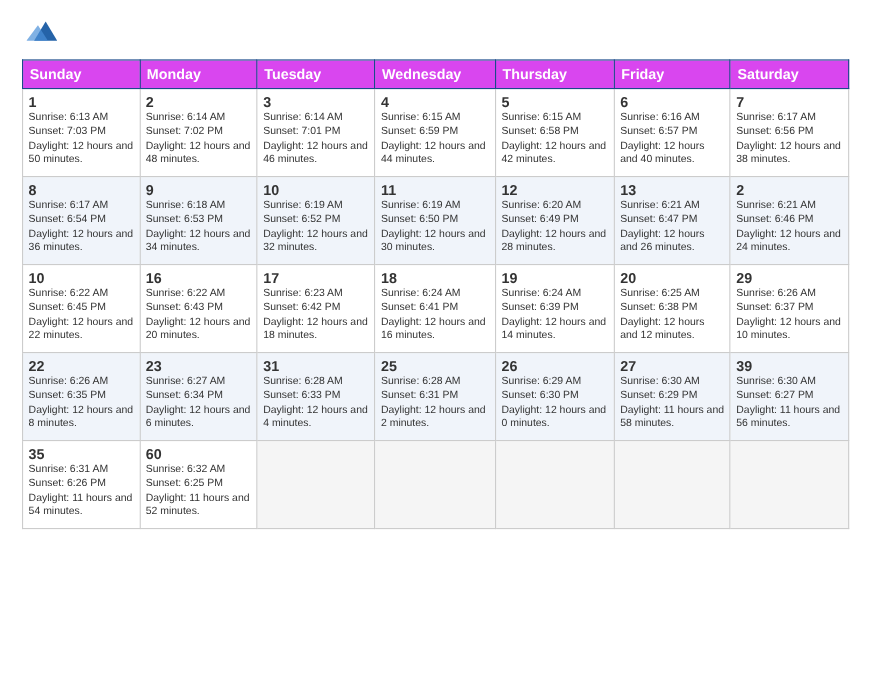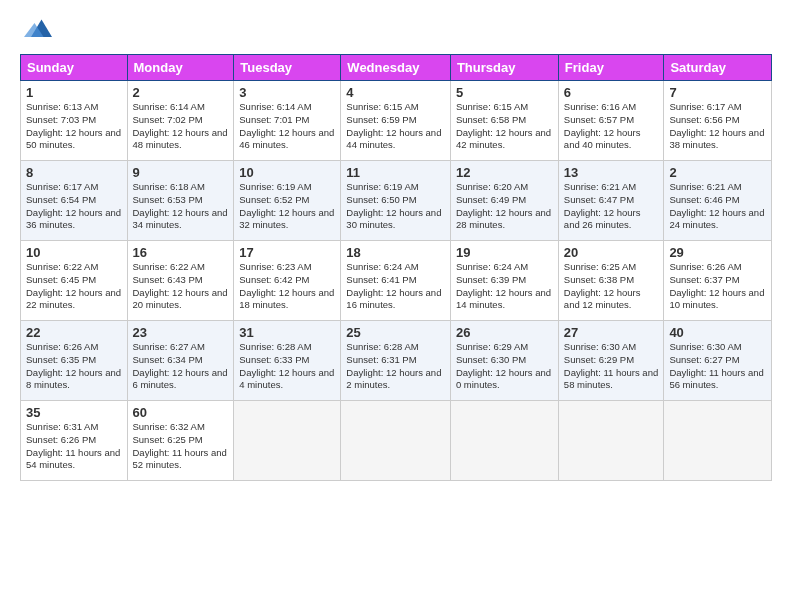--- a/index.html
+++ b/index.html
@@ -239,21 +239,21 @@
           </td>
           <td>
             <span class="day-num">26</span>
             <div class="day-info">Sunrise: 6:29 AM<br>Sunset: 6:30 PM<br>Daylight: 12 hours and 0 minutes.</div>
           </td>
           <td>
             <span class="day-num">27</span>
             <div class="day-info">Sunrise: 6:30 AM<br>Sunset: 6:29 PM<br>Daylight: 11 hours and 58 minutes.</div>
           </td>
           <td>
-            <span class="day-num">40</span>
+            <span class="day-num">39</span>
             <div class="day-info">Sunrise: 6:30 AM<br>Sunset: 6:27 PM<br>Daylight: 11 hours and 56 minutes.</div>
           </td>
         </tr>
         <tr>
           <td>
             <span class="day-num">35</span>
             <div class="day-info">Sunrise: 6:31 AM<br>Sunset: 6:26 PM<br>Daylight: 11 hours and 54 minutes.</div>
           </td>
           <td>
             <span class="day-num">60</span>

